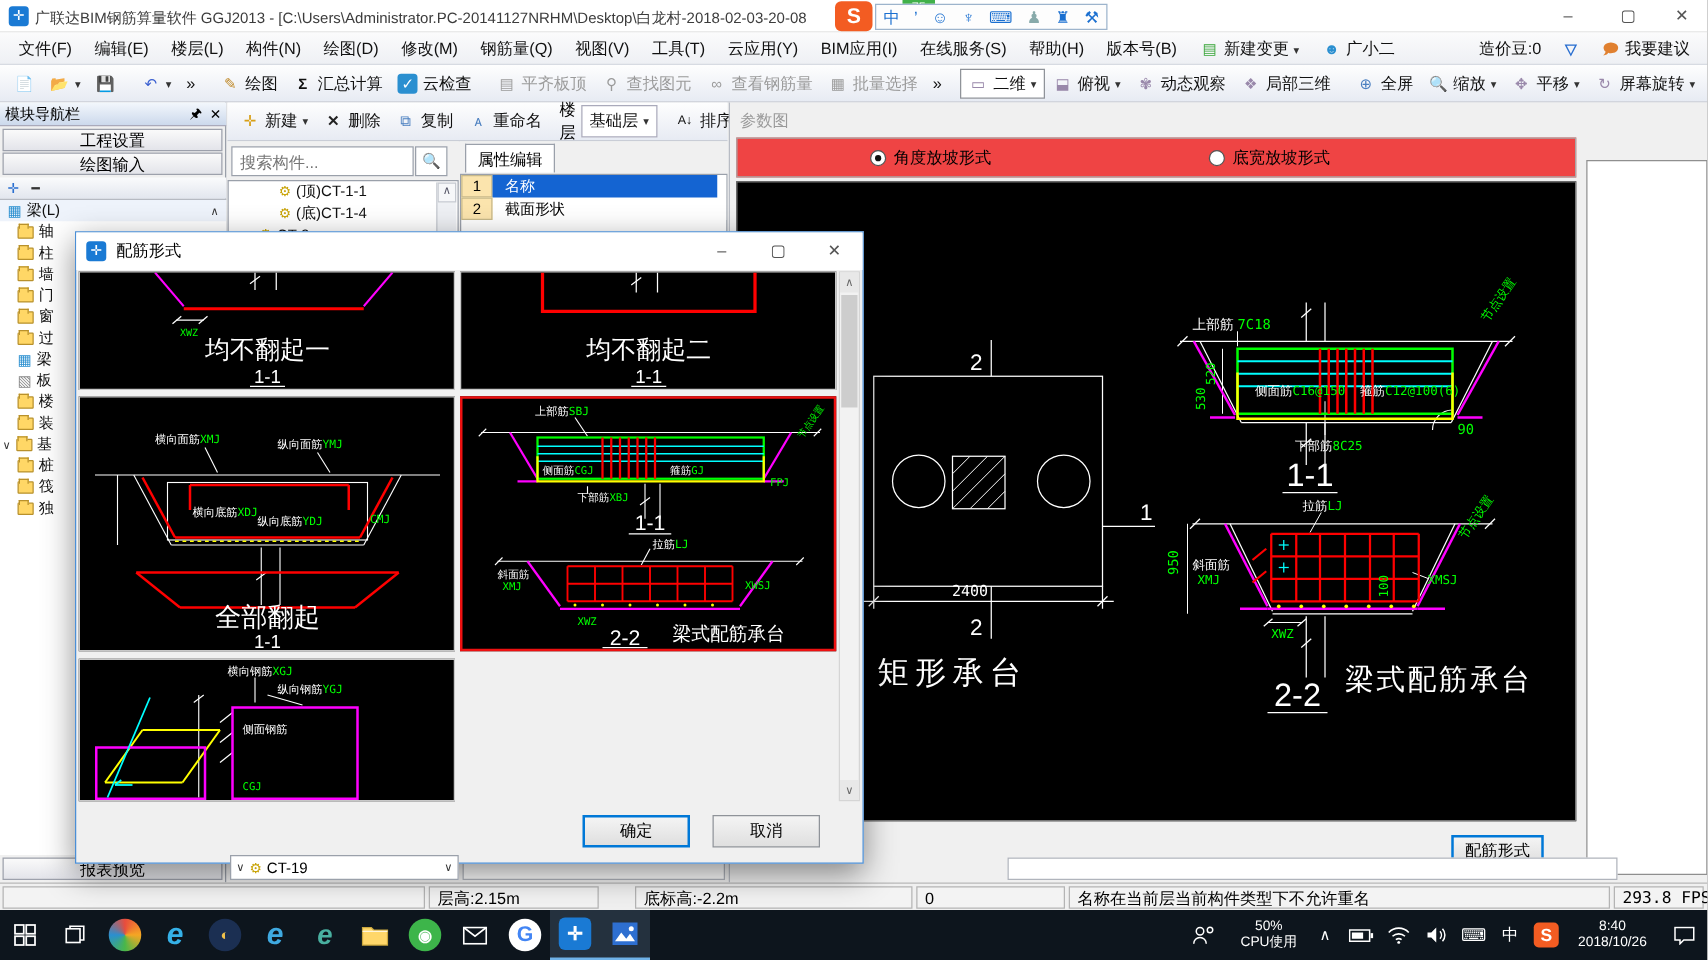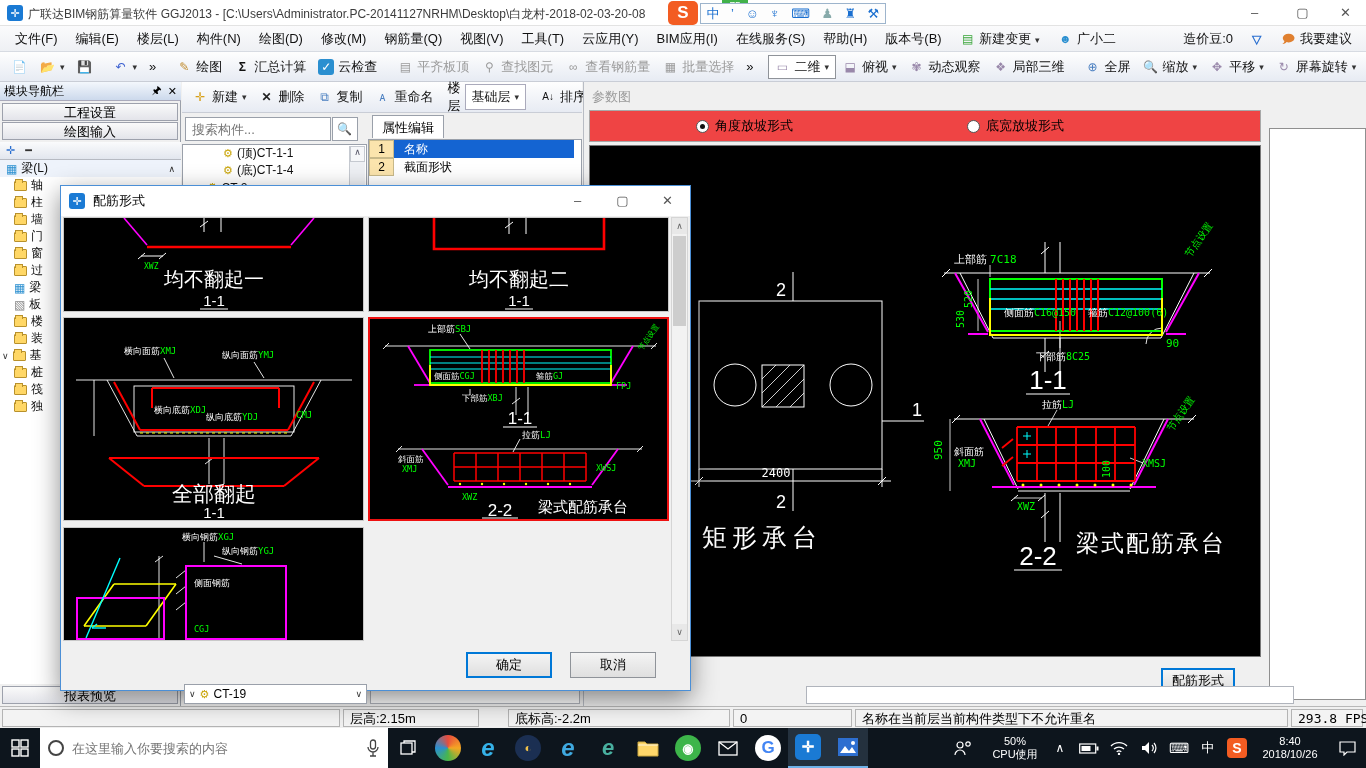--- a/index.html
+++ b/index.html
@@ -737,28 +737,20 @@
     <div class="tb-ico">
       <svg width="18" height="18" viewBox="0 0 18 18">
           <g fill="none" stroke="#fff" stroke-width="1.4">
             <rect x="1" y="1" width="7" height="7"></rect>
             <rect x="10" y="1" width="7" height="7"></rect>
             <rect x="1" y="10" width="7" height="7"></rect>
             <rect x="10" y="10" width="7" height="7"></rect>
           </g>
         </svg>
     </div>
-    <div style="width:348px;height:40px;background:#fff;display:flex;align-items:center;padding:0 8px;gap:8px">
-      <span style="width:16px;height:16px;border:2px solid #444;border-radius:50%;display:inline-block"></span>
-      <input style="border: none; outline: none; flex: 1 1 0%; font-size: 13px; color: rgb(51, 51, 51);" placeholder="在这里输入你要搜索的内容">
-      <svg width="14" height="18" viewBox="0 0 14 18">
-          <rect x="4.5" y="1" width="5" height="9" rx="2.5" fill="none" stroke="#444" stroke-width="1.3"></rect>
-          <path d="M2 8 a5 5 0 0 0 10 0 M7 13 v4 M4 17 h6" fill="none" stroke="#444" stroke-width="1.3"></path>
-        </svg>
-    </div>
     <div class="tb-ico">
       <svg width="18" height="18" viewBox="0 0 18 18">
           <rect x="2" y="4" width="11" height="11" fill="none" stroke="#fff" stroke-width="1.3"></rect>
           <path d="M5 4 V2 H16 V13 H13" fill="none" stroke="#fff" stroke-width="1.3"></path>
         </svg>
     </div>
     <div class="tb-ico">
         <span class="appglyph" style="background:conic-gradient(#e84c3d,#f5a623,#49b749,#2a8fd0,#e84c3d)"></span>
       </div>
     <div class="tb-ico">

